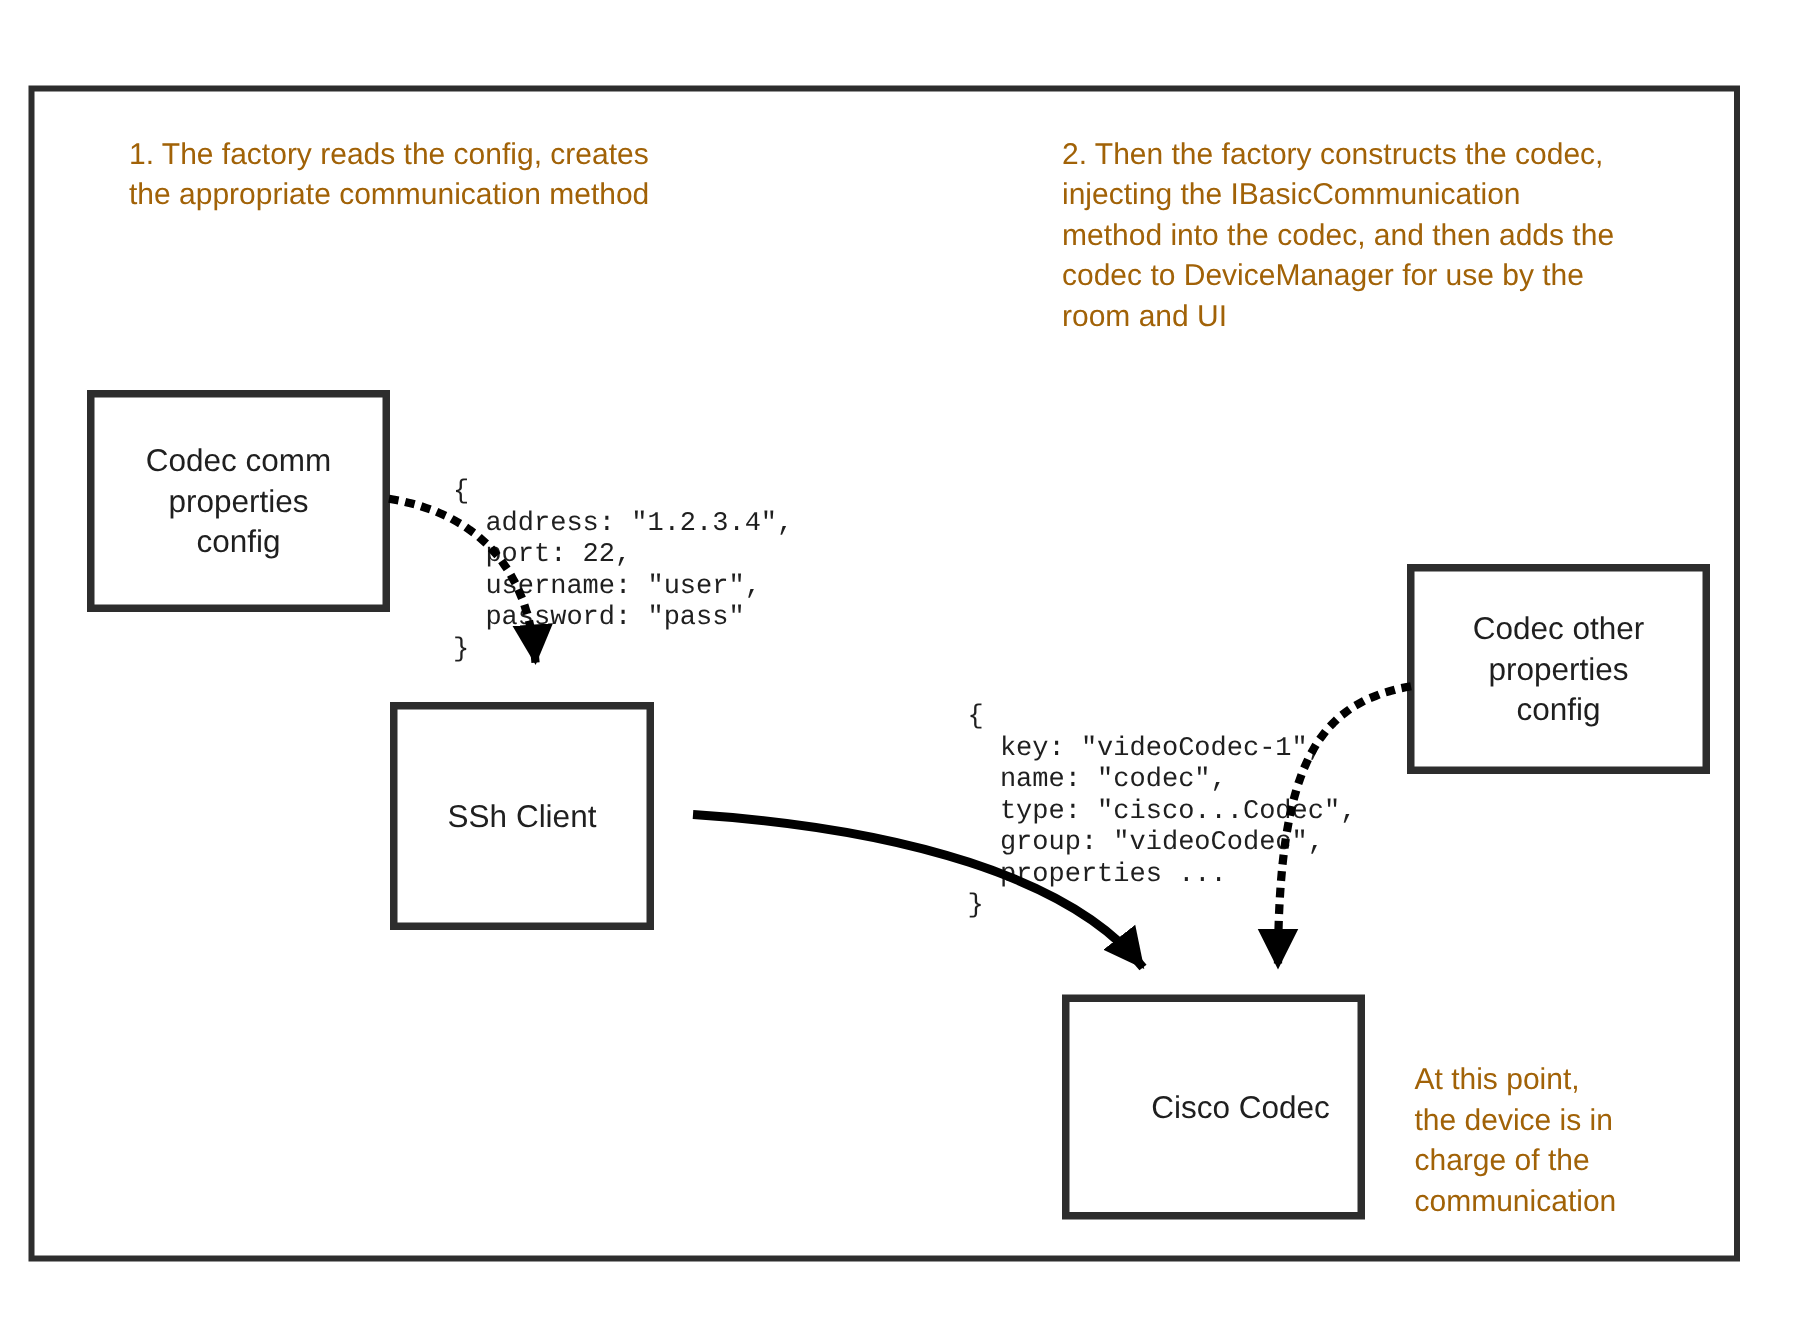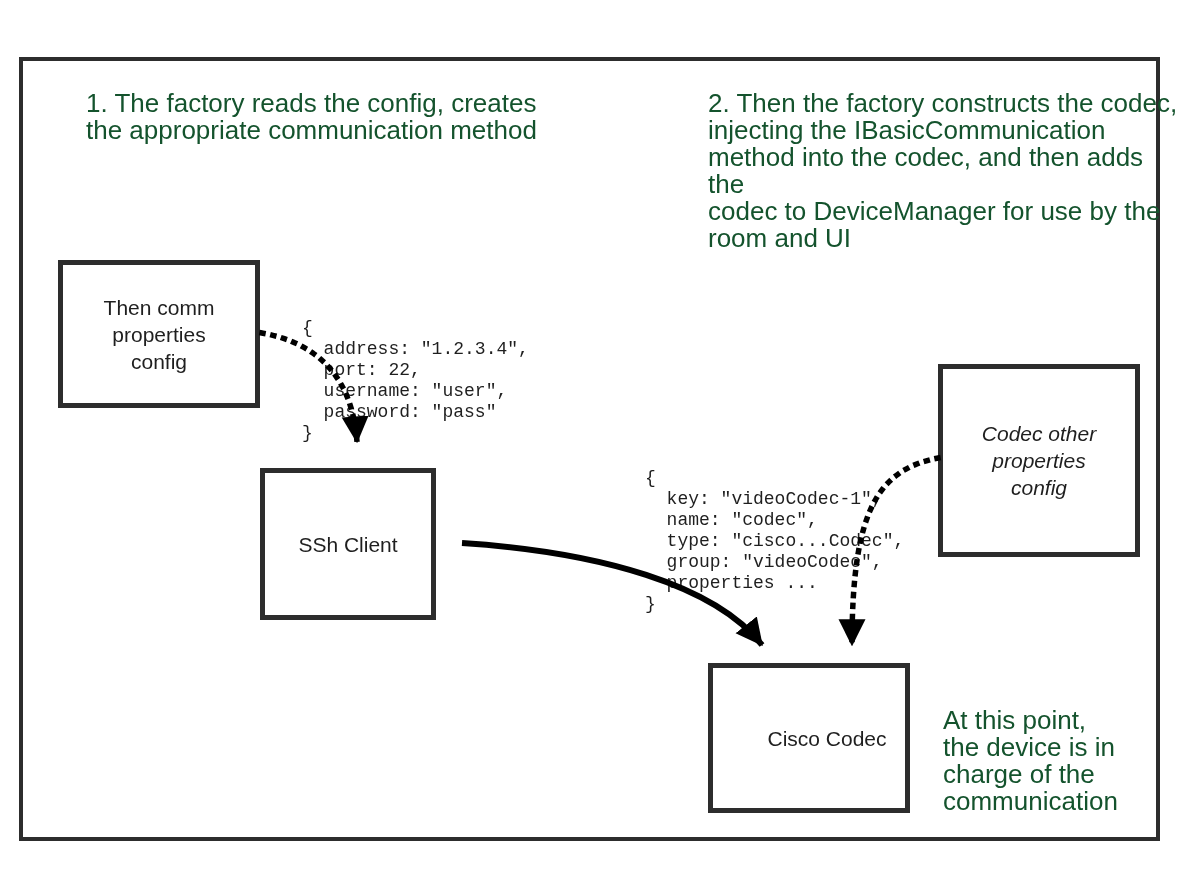--- a/index.html
+++ b/index.html
@@ -21,45 +21,45 @@
     left: 19px;
     top: 57px;
     width: 1141px;
     height: 784px;
     border: 4px solid #2d2d2d;
     box-sizing: border-box;
     background: transparent;
   }
   .note {
     position: absolute;
-    font-size: 26px;
+    font-size: 20px;
     line-height: 27px;
     white-space: pre-line;
-    color: #14532d;
+    color: #a16207;
   }
   .note-step1 { left: 86px;  top: 90px;  width: 480px; }
   .note-step2 { left: 672px; top: 90px;  width: 470px; margin-left: 36px; }
   .note-endpoint { left: 943px; top: 690px; width: 210px; margin-top: 17px; }
   .dbox {
     position: absolute;
     border: 5px solid #2d2d2d;
     box-sizing: border-box;
     background: #ffffff;
     display: flex;
     align-items: center;
     justify-content: center;
     text-align: center;
     font-size: 21px;
     line-height: 27px;
     white-space: pre-line;
     color: #1f1f1f;
   }
   .box-codec-comm   { left: 58px;  top: 260px; width: 202px; height: 148px; }
   .box-ssh-client   { left: 260px; top: 468px; width: 176px; height: 152px; }
-  .box-codec-other  { left: 938px; top: 364px; width: 202px; height: 193px; font-style: italic; }
+  .box-codec-other  { left: 938px; top: 376px; width: 202px; height: 140px; }
   .box-cisco-codec  { left: 708px; top: 663px; width: 202px; height: 150px; padding-left: 36px; }
   .code {
     position: absolute;
     font-family: "Liberation Mono", monospace;
     font-size: 18px;
     line-height: 21px;
     white-space: pre;
     color: #1f1f1f;
   }
   .code-comm  { left: 302px; top: 300px; }
@@ -88,21 +88,21 @@
 method into the codec, and then adds the
 codec to DeviceManager for use by the
 room and UI</div>
 
   <div class="note note-endpoint">At this point,
 the device is in
 charge of the
 communication</div>
 
   <div class="dbox box-codec-comm">
-    <span>Then comm
+    <span>Codec comm
 properties
 config</span>
   </div>
 
   <div class="dbox box-ssh-client">
     <span>SSh Client</span>
   </div>
 
   <div class="dbox box-codec-other">
     <span>Codec other

